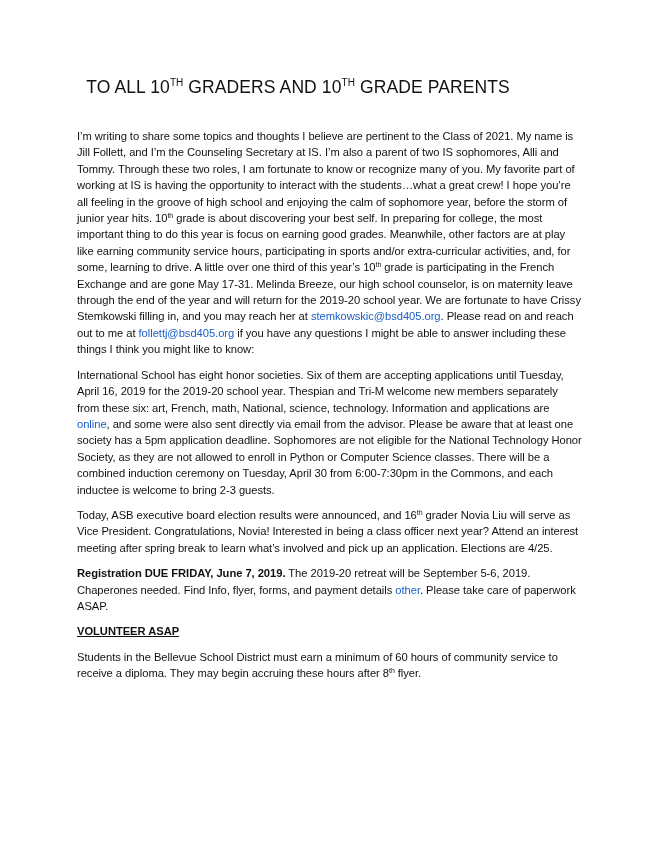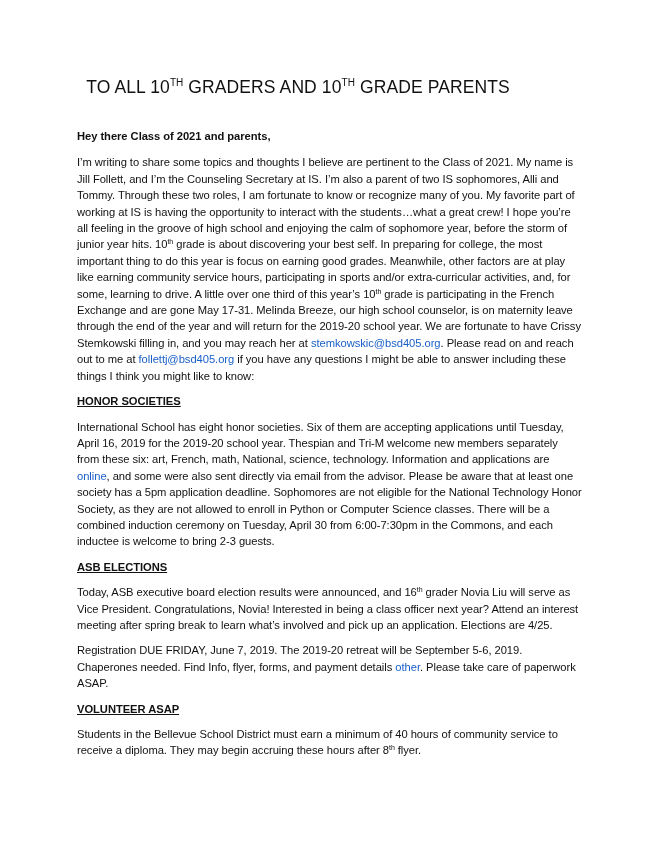--- a/index.html
+++ b/index.html
@@ -58,40 +58,37 @@
     }
     sup.th {
       font-size: 7px;
       vertical-align: 4px;
       line-height: 0;
     }
     a.link {
       color: #1a5fc8;
       cursor: pointer;
     }
-    b.strong { font-weight: normal; }
+    b.strong { font-weight: bold; }
   </style>
 </head>
 <body>
 
 <div class="page">
 
   <div class="title"><span>TO ALL 10</span><sup>TH</sup><span> GRADERS AND 10</span><sup>TH</sup><span> GRADE PARENTS</span></div>
 
   <div class="content">
 
-    <p class="greeting">Hey there Class of 2021 and parents,</p>
 
     <p><span>I’m writing to share some topics and thoughts I believe are pertinent to the Class of 2021.  My name is Jill Follett, and I’m the Counseling Secretary at IS.  I’m also a parent of two IS sophomores, Alli and Tommy.  Through these two roles, I am fortunate to know or recognize many of you.  My favorite part of working at IS is having the opportunity to interact with the students…what a great crew!  I hope you’re all feeling in the groove of high school and enjoying the calm of sophomore year, before the storm of junior year hits.  10</span><sup class="th">th</sup><span> grade is about discovering your best self.  In preparing for college, the most important thing to do this year is focus on earning good grades.  Meanwhile, other factors are at play like earning community service hours, participating in sports and/or extra-curricular activities, and, for some, learning to drive. A little over one third of this year’s 10</span><sup class="th">th</sup><span> grade is participating in the French Exchange and are gone May 17-31.  Melinda Breeze, our high school counselor, is on maternity leave through the end of the year and will return for the 2019-20 school year.  We are fortunate to have Crissy Stemkowski filling in, and you may reach her at </span><a class="link">stemkowskic@bsd405.org</a><span>.  Please read on and reach out to me at </span><a class="link">follettj@bsd405.org</a><span> if you have any questions I might be able to answer including these things I think you might like to know:</span></p>
 
-    <p class="heading">HONOR SOCIETIES</p>
     <p><span>International School has eight honor societies.  Six of them are accepting applications until Tuesday, April 16, 2019 for the 2019-20 school year.  Thespian and Tri-M welcome new members separately from these six: art, French, math, National, science, technology.  Information and applications are </span><a class="link">online</a><span>, and some were also sent directly via email from the advisor. Please be aware that at least one society has a 5pm application deadline.  Sophomores are not eligible for the National Technology Honor Society, as they are not allowed to enroll in Python or Computer Science classes.  There will be a combined induction ceremony on Tuesday, April 30 from 6:00-7:30pm in the Commons, and each inductee is welcome to bring 2-3 guests.</span></p>
 
-    <p class="heading">ASB ELECTIONS</p>
     <p><span>Today, ASB executive board election results were announced, and 16</span><sup class="th">th</sup><span> grader Novia Liu will serve as Vice President.  Congratulations, Novia!  Interested in being a class officer next year?  Attend an interest meeting after spring break to learn what’s involved and pick up an application.  Elections are 4/25.</span></p>
 
     <p><b class="strong">Registration DUE FRIDAY, June 7, 2019.</b><span>  The 2019-20 retreat will be September 5-6, 2019.  Chaperones needed.  Find Info, flyer, forms, and payment details </span><a class="link">other</a><span>.  Please take care of paperwork ASAP.</span></p>
 
     <p class="heading">VOLUNTEER ASAP</p>
-    <p><span>Students in the Bellevue School District must earn a minimum of 40 hours of community service to receive a diploma.  They may begin accruing these hours after 8</span><sup class="th">th</sup><span> flyer.</span></p>
+    <p><span>Students in the Bellevue School District must earn a minimum of 60 hours of community service to receive a diploma.  They may begin accruing these hours after 8</span><sup class="th">th</sup><span> flyer.</span></p>
 
   </div>
 </div>
 
 </body></html>

